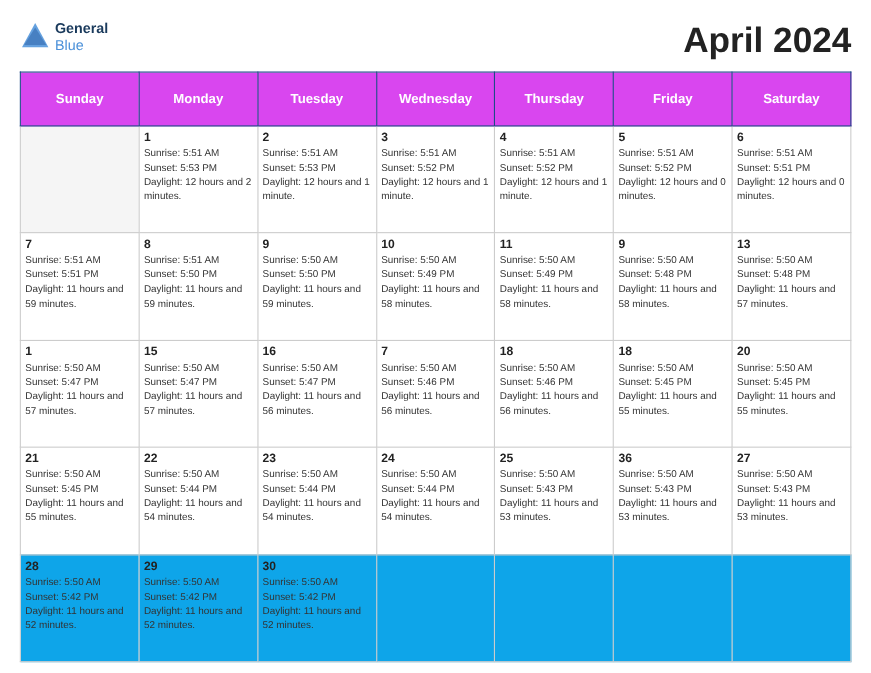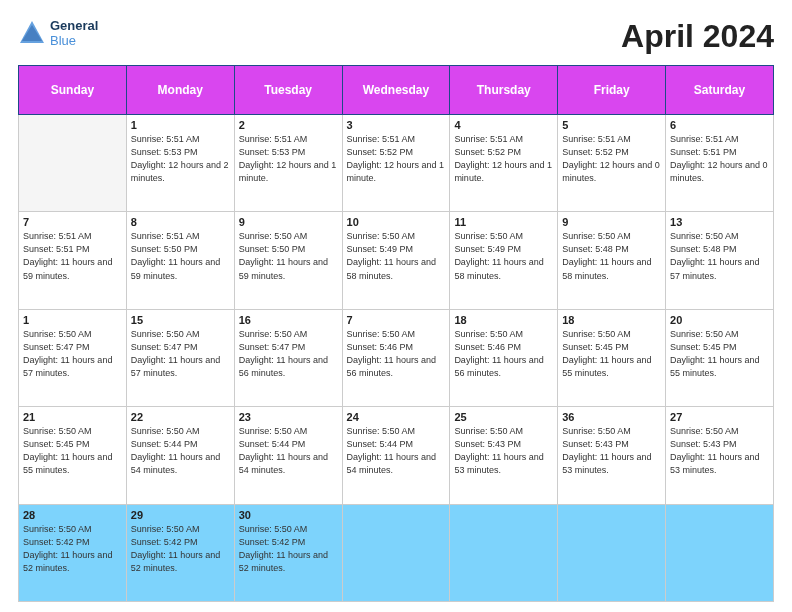--- a/index.html
+++ b/index.html
@@ -66,21 +66,21 @@
       border: 1px solid #ccc;
       font-size: 9.5px;
       color: #333;
       background: #fff;
       height: 88px;
     }
     .calendar td.empty {
       background: #f5f5f5;
     }
     .calendar td.last-row {
-      background: #7dd3fc;
+      background: #0ea5e9;
     }
     .day-num {
       font-size: 11px;
       font-weight: bold;
       color: #222;
       display: block;
       margin-bottom: 2px;
     }
     .day-detail {
       font-size: 9px;

